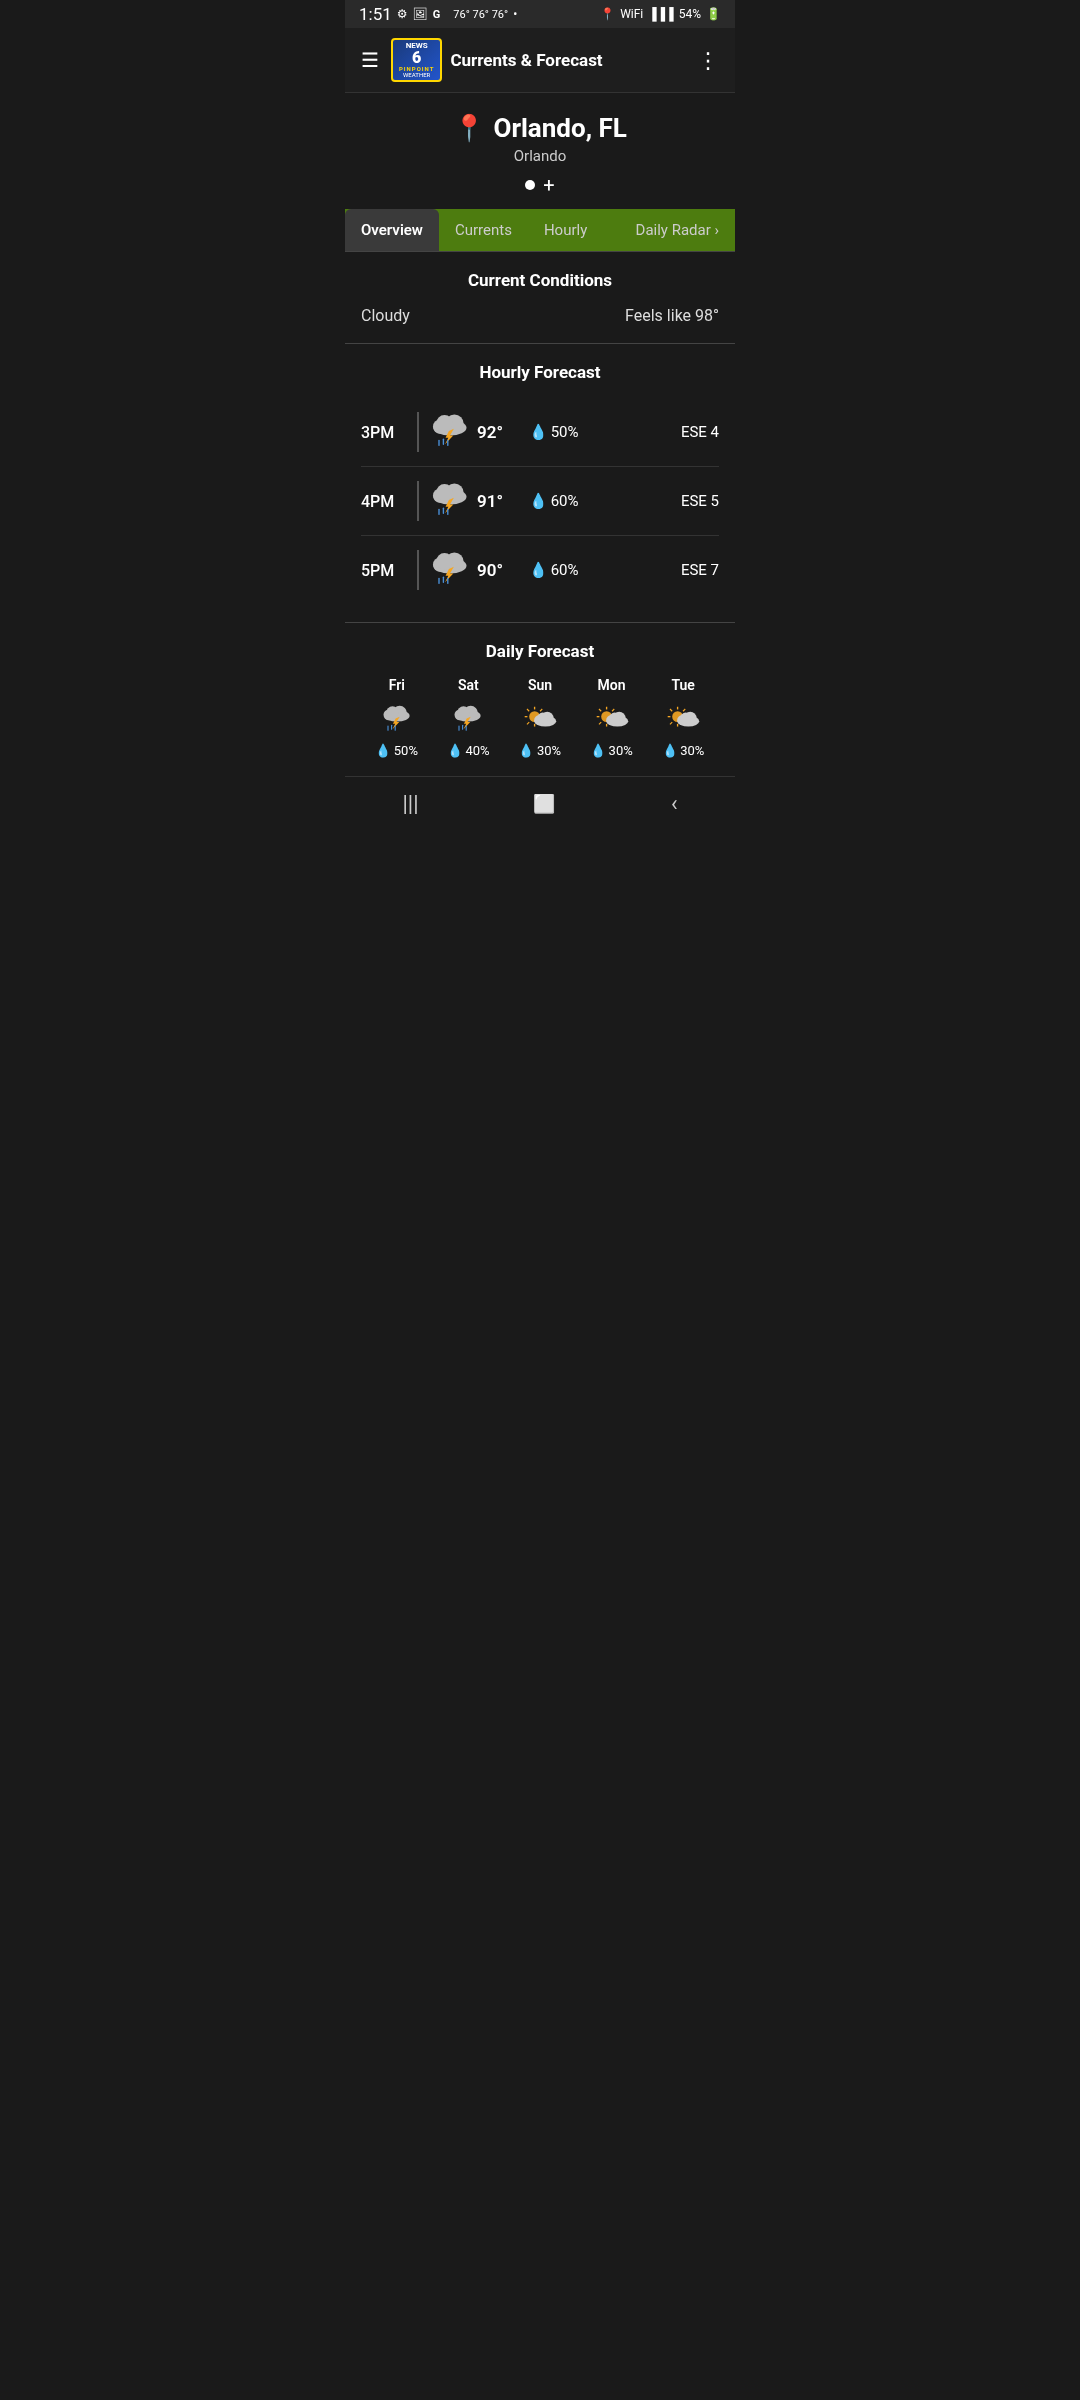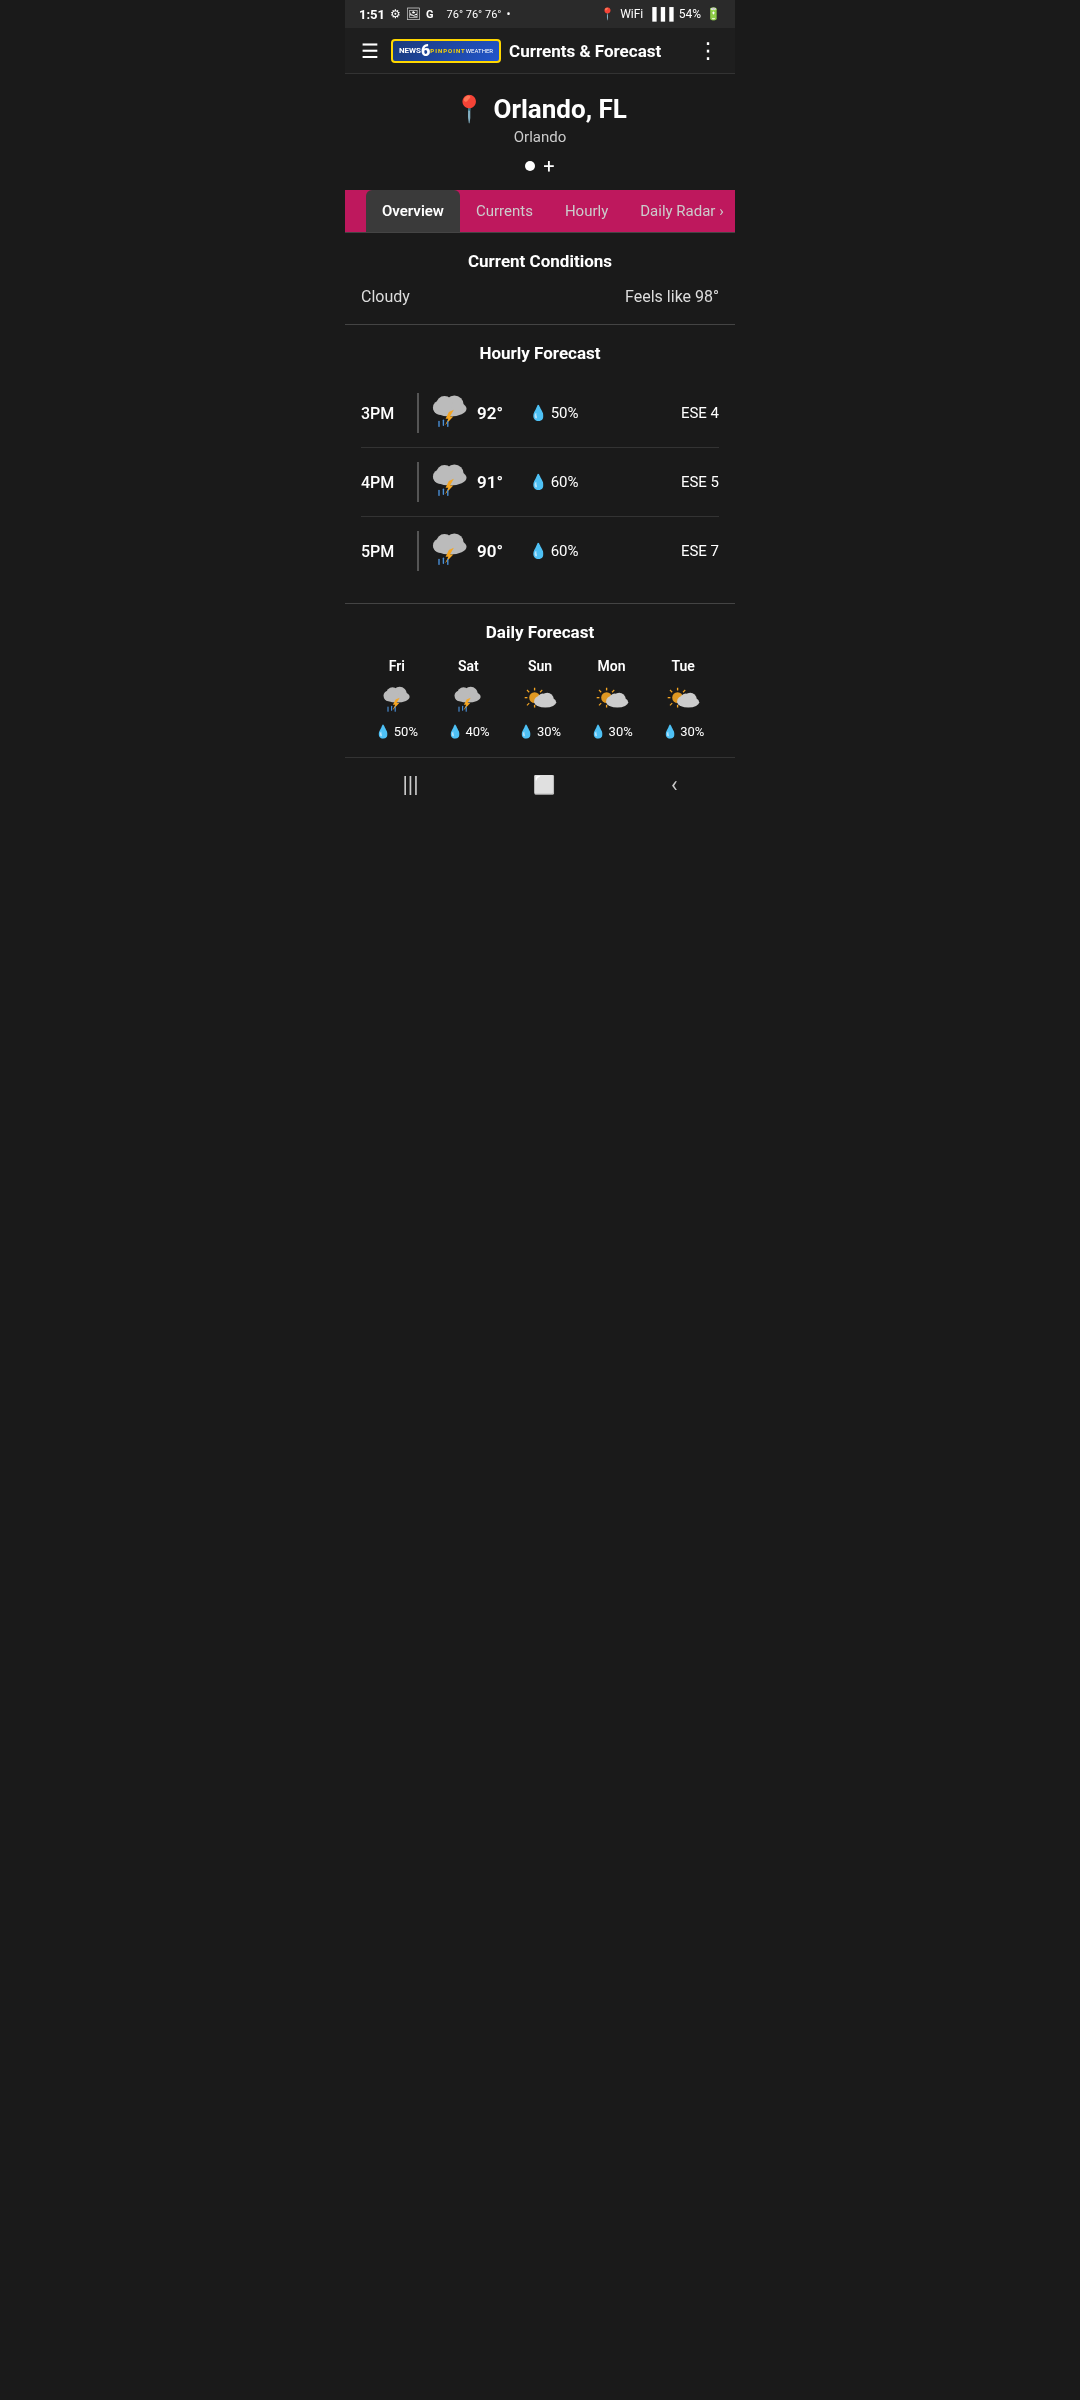--- a/index.html
+++ b/index.html
@@ -20,21 +20,21 @@
       display: flex;
       justify-content: space-between;
       align-items: center;
       padding: 6px 14px;
       font-size: 12px;
       color: #fff;
       height: 28px;
     }
     .status-left { display: flex; align-items: center; gap: 5px; }
     .status-right { display: flex; align-items: center; gap: 5px; }
-    .status-time { font-weight: 700; font-size: 13px; }
+    .status-time { font-weight: 400; font-size: 17px; }
 
     
     .top-nav {
       background: #1e1e1e;
       display: flex;
       align-items: center;
       padding: 10px 16px;
       gap: 12px;
       border-bottom: 1px solid #333;
     }
@@ -44,21 +44,21 @@
       align-items: center;
       gap: 8px;
       flex: 1;
     }
     .logo-badge {
       background: linear-gradient(135deg, #1a3a7a, #2255cc);
       border: 2px solid #ffd700;
       border-radius: 4px;
       padding: 2px 6px;
       display: flex;
-      flex-direction: row;
+      flex-direction: column;
       align-items: center;
       line-height: 1;
     }
     .logo-news { font-size: 8px; color: #fff; font-weight: bold; }
     .logo-num { font-size: 16px; color: #fff; font-weight: 900; }
     .logo-pinpoint { font-size: 6px; color: #ffd700; font-weight: bold; letter-spacing: 1px; }
     .logo-weather { font-size: 6px; color: #fff; }
     .nav-title { font-size: 17px; font-weight: 700; color: #fff; }
     .nav-dots { font-size: 22px; color: #fff; cursor: pointer; margin-left: auto; }
 
@@ -77,23 +77,22 @@
       gap: 8px;
     }
     .location-sub { font-size: 15px; color: #ccc; margin-top: 4px; }
     .location-dots { display: flex; align-items: center; justify-content: center; gap: 8px; margin-top: 8px; }
     .dot-active { width: 10px; height: 10px; background: #fff; border-radius: 50%; }
     .dot-plus { font-size: 20px; color: #fff; cursor: pointer; }
 
     
     .tabs {
       display: flex;
-      background: #be185d;
+      background: #4d7c0f;
       border-bottom: 1px solid #444;
-      padding-left: 21px;
     }
     .tab {
       padding: 12px 16px;
       font-size: 15px;
       color: #ccc;
       cursor: pointer;
       white-space: nowrap;
     }
     .tab.active {
       background: #3a3a3a;

